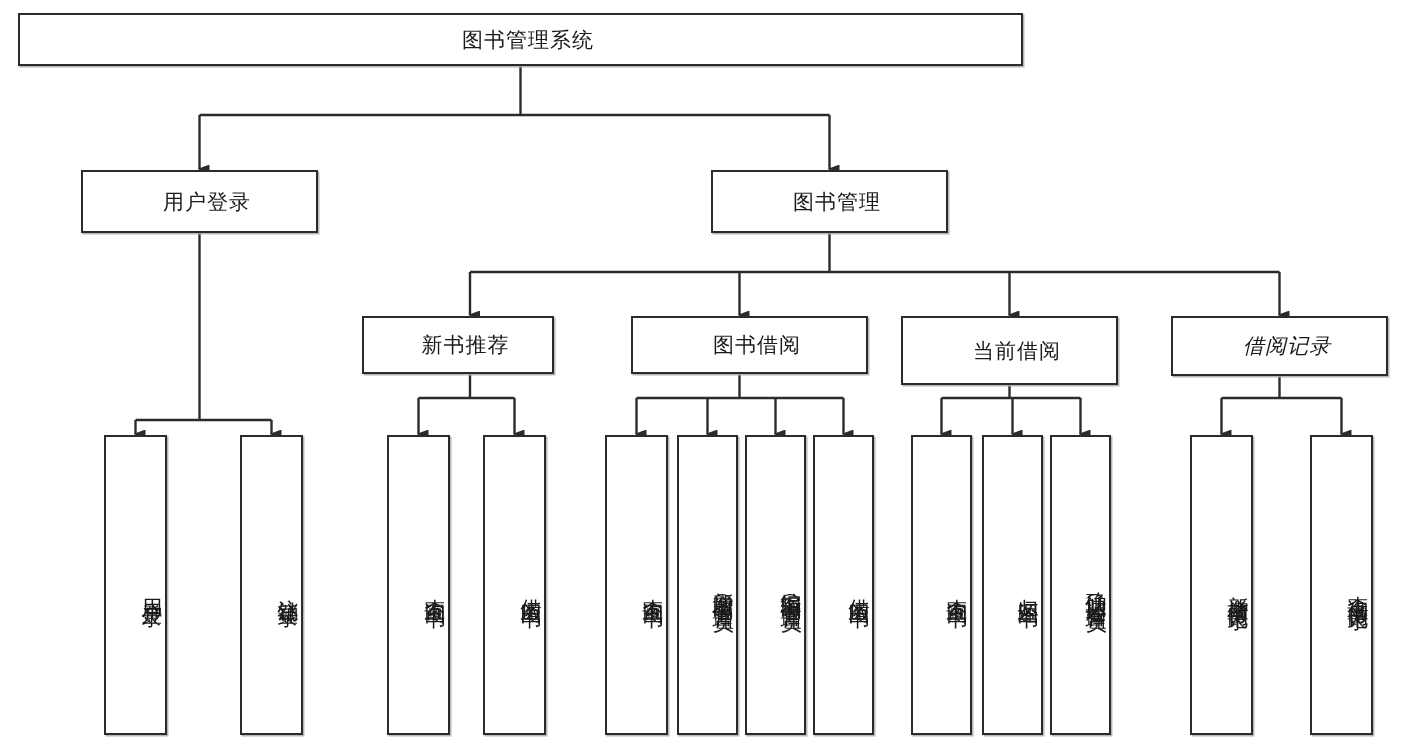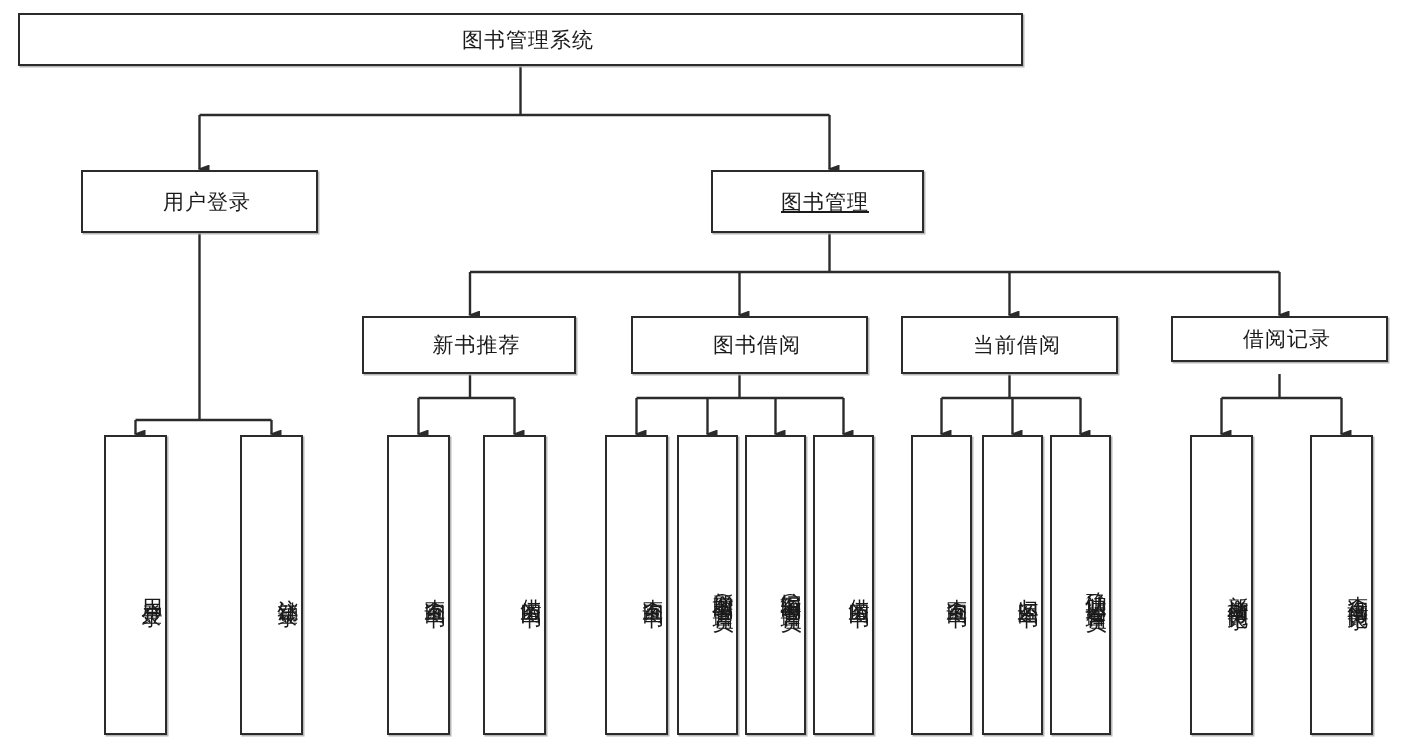--- a/index.html
+++ b/index.html
@@ -120,34 +120,34 @@
       </g>
   </svg>
 
   <div class="node node-h node-root" style="left: 18px; top: 13px; width: 1005px; height: 53px;">
       <span>图书管理系统</span>
     </div>
 
   <div class="node node-h" style="left: 81px; top: 170px; width: 237px; height: 63px;">
       <span>用户登录</span>
     </div>
-  <div class="node node-h" style="left: 711px; top: 170px; width: 213px; height: 63px; text-decoration: underline;">
+  <div class="node node-h" style="left: 711px; top: 170px; width: 237px; height: 63px;">
       <span>图书管理</span>
     </div>
 
-  <div class="node node-h" style="left: 362px; top: 316px; width: 214px; height: 58px;">
+  <div class="node node-h" style="left: 362px; top: 316px; width: 192px; height: 58px;">
       <span>新书推荐</span>
     </div>
   <div class="node node-h" style="left: 631px; top: 316px; width: 237px; height: 58px;">
       <span>图书借阅</span>
     </div>
-  <div class="node node-h" style="left: 901px; top: 316px; width: 217px; height: 58px;">
+  <div class="node node-h" style="left: 901px; top: 316px; width: 217px; height: 69px;">
       <span>当前借阅</span>
     </div>
-  <div class="node node-h" style="left: 1171px; top: 316px; width: 217px; height: 46px;">
+  <div class="node node-h" style="left: 1171px; top: 316px; width: 217px; height: 60px; font-style: italic;">
       <span>借阅记录</span>
     </div>
 
   <div class="node node-v" style="left: 104px; top: 435px; width: 63px; height: 300px;">
       <span>用户登录</span>
     </div>
   <div class="node node-v" style="left: 240px; top: 435px; width: 63px; height: 300px;">
       <span>注销登录</span>
     </div>
   <div class="node node-v" style="left: 387px; top: 435px; width: 63px; height: 300px;">

